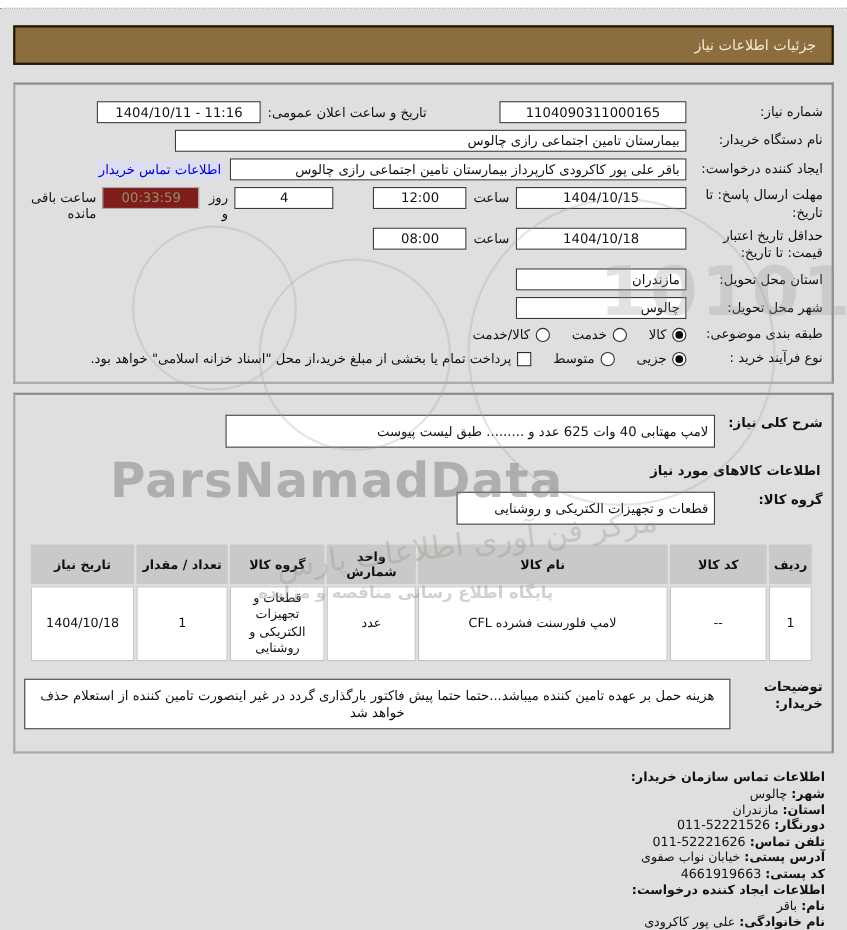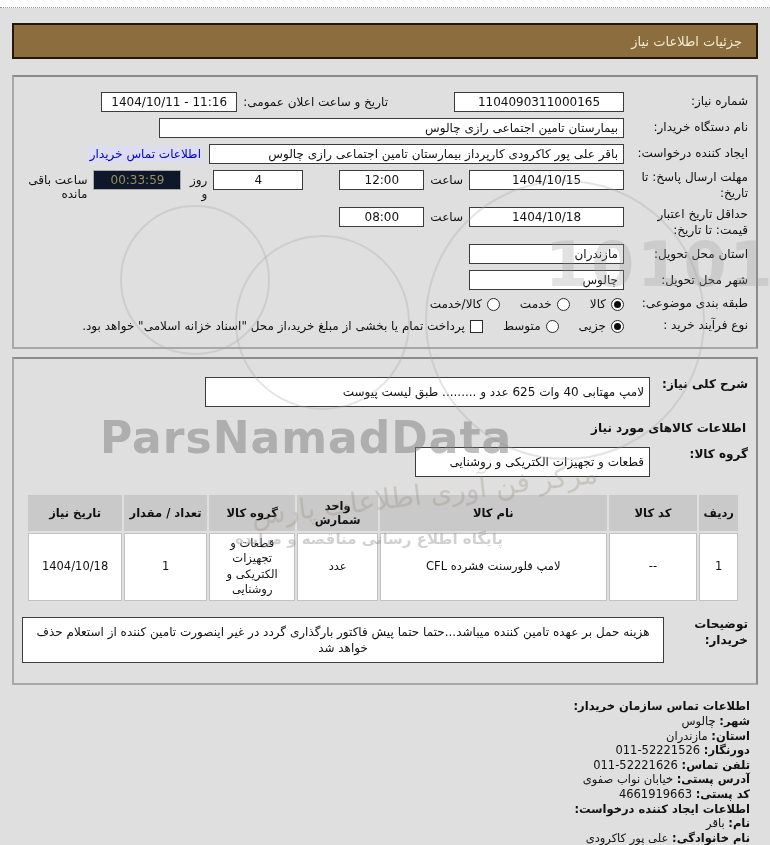--- a/index.html
+++ b/index.html
@@ -26,21 +26,21 @@
   .lbl { width:118px; flex:none; line-height:1.3; }
   .lbl-b { font-weight:bold; }
   .tb {
     background:#fff; border:1px solid #3c3c3c; height:20px;
     display:flex; align-items:center; font-size:12px; flex:none;
   }
   .tb.center { justify-content:center; }
   .tb.rt { justify-content:flex-start; padding:0 5px; }
   .tb.multiline { height:auto; min-height:20px; padding:6px 5px; line-height:1.35; }
   .countdown {
-    background:#0f172a; border:1px solid #a8a8a8; color:#96905f;
+    background:#7f1d1d; border:1px solid #a8a8a8; color:#96905f;
     height:20px; width:88px; display:flex; align-items:center; justify-content:center;
     font-size:12px; flex:none;
   }
   .link { color:#0000cc; background:#dcdcf2; padding:1px 2px; cursor:pointer; white-space:nowrap; }
   .radio { width:13px; height:13px; border:1px solid #2b2b2b; border-radius:50%;
            background:#fff; position:relative; flex:none; margin-top:1px; }
   .radio.on::after { content:""; position:absolute; inset:2px; background:#0c0c0c; border-radius:50%; }
   .chk { width:13px; height:13px; border:1px solid #2b2b2b; background:#fdfdfd; flex:none; margin-top:1px; }
   .opt { display:flex; align-items:center; gap:5px; margin-inline-end:14px; }
   .gap-r { margin-inline-start:30px; }
@@ -76,21 +76,21 @@
 <div class="header-bar">
   <span>جزئیات اطلاعات نیاز</span>
 </div>
 
 <div class="panel">
 
   <div class="row">
     <span class="lbl">شماره نیاز:</span>
     <div class="tb center" style="width:170px">1104090311000165</div>
     <span style="margin-inline-start:60px">تاریخ و ساعت اعلان عمومی:</span>
-    <div class="tb center" style="width:136px">11:16 - 1404/10/11</div>
+    <div class="tb center" style="width:149px">11:16 - 1404/10/11</div>
   </div>
 
   <div class="row">
     <span class="lbl">نام دستگاه خریدار:</span>
     <div class="tb rt" style="width:465px">بیمارستان تامین اجتماعی رازی چالوس</div>
   </div>
 
   <div class="row">
     <span class="lbl">ایجاد کننده درخواست:</span>
     <div class="tb rt" style="width:415px">باقر علی پور کاکرودی کارپرداز بیمارستان تامین اجتماعی رازی چالوس</div>

